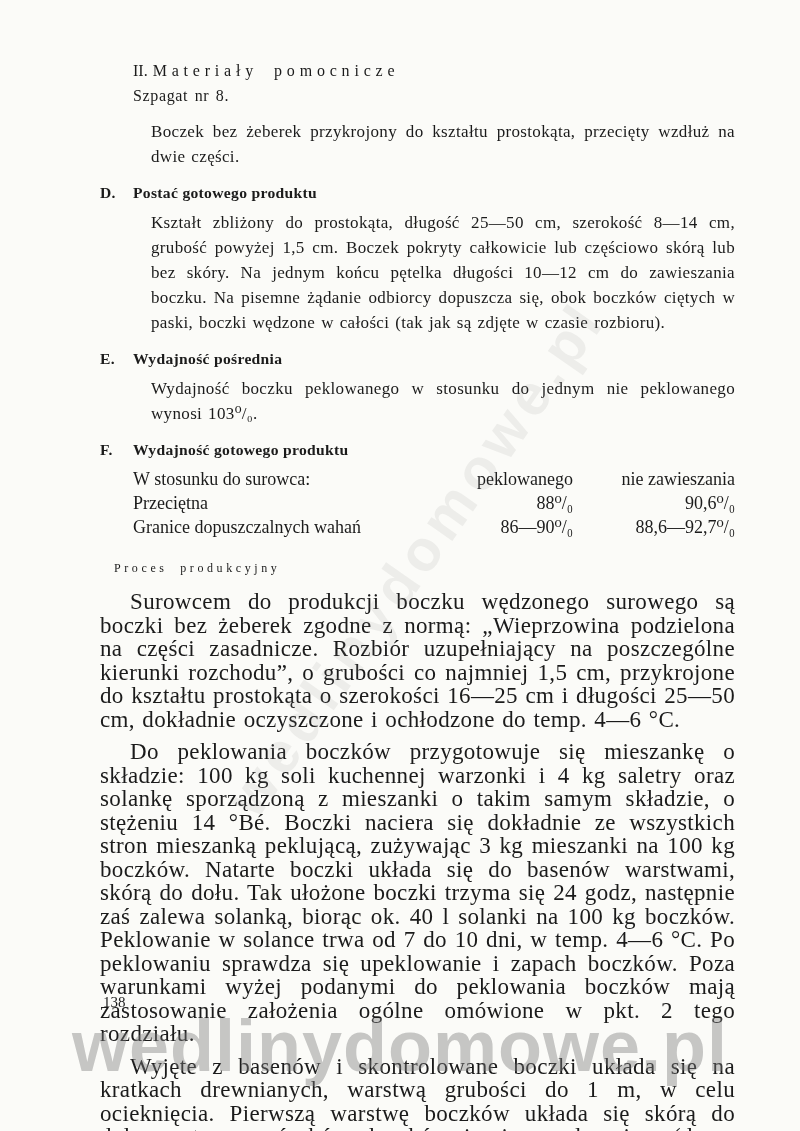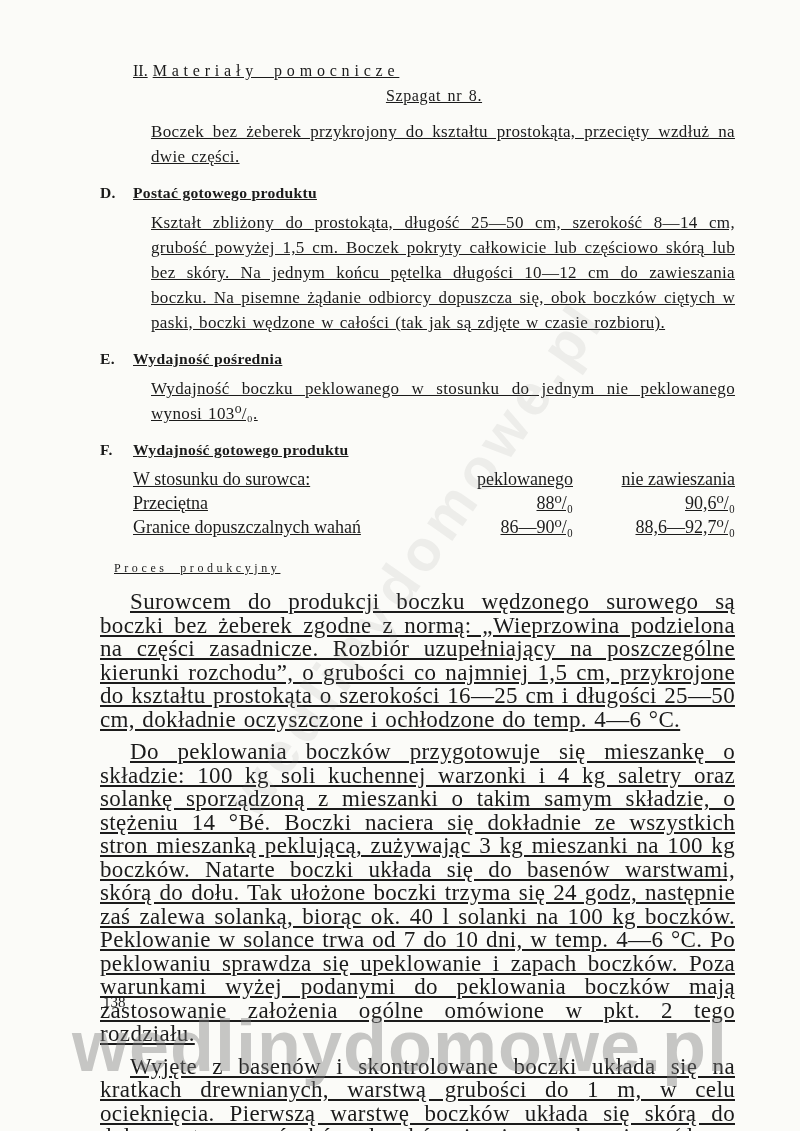--- a/index.html
+++ b/index.html
@@ -8,38 +8,36 @@
     background:#fbfbf8;
     font-family:"Liberation Serif","DejaVu Serif",serif;
     color:#1b1b1b;
     position:relative;
     overflow:hidden;
   }
   .page {
     position:absolute; inset:0;
     padding:62px 65px 4px 100px;
     box-sizing:border-box;
-    text-decoration:underline;
   }
   
   .roman-heading {
     margin:0 0 7px 33px;
     font-size:16px;
   }
   .roman-heading .sp {
     letter-spacing:0.30em;
     word-spacing:0.45em;
     margin-left:5px;
   }
   .plain-line {
     margin:0 0 14px 33px;
     font-size:16px;
     letter-spacing:0.04em;
     word-spacing:0.12em;
-    text-align:center;
   }
   
   .sec-heading {
     font-weight:bold;
     font-size:15.6px;
     margin:15px 0 8px 0;
     letter-spacing:0.02em;
   }
   .sec-letter { display:inline-block; width:33px; }
   .sec-body {

